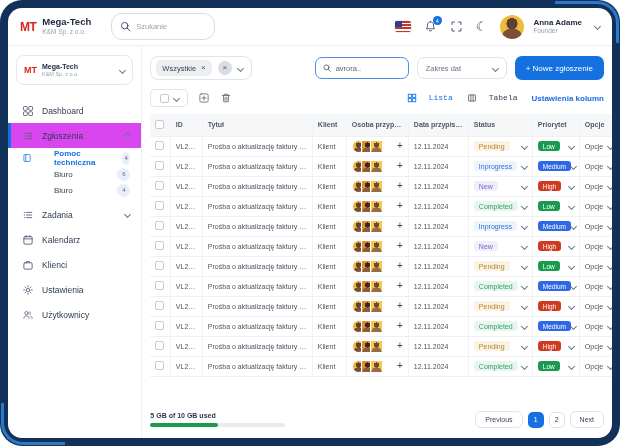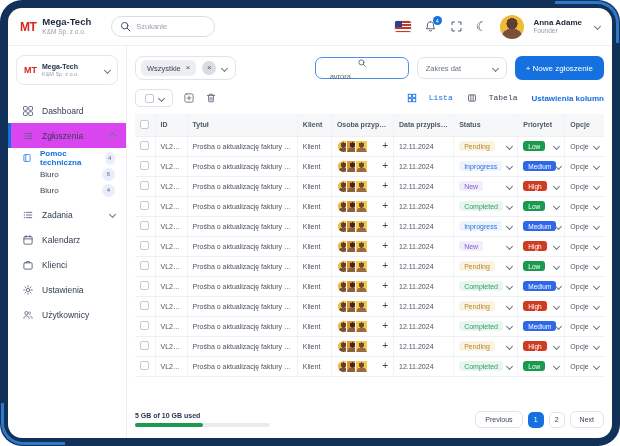--- a/index.html
+++ b/index.html
@@ -10,21 +10,21 @@
   .acc-tr { top:1px; right:1px; width:64px; height:42px; border-left:none; border-bottom:none; border-top-right-radius:22px; }
   .acc-bl { bottom:1px; left:1px; width:64px; height:42px; border-right:none; border-top:none; border-bottom-left-radius:22px; }
   .window { position:absolute; inset:8px; background:#fff; border-radius:14px; overflow:hidden; display:flex; flex-direction:column; }
 
   
   .header { flex:0 0 38px; display:flex; align-items:center; padding:0 12px; border-bottom:1px solid #edeff3; }
   .logo-txt { color:#d8261c; font-weight:bold; font-size:12px; letter-spacing:-.5px; }
   .brand { margin-left:6px; line-height:1.15; }
   .brand-name { font-size:9.5px; font-weight:bold; color:#1d2940; }
   .brand-sub { font-size:6.5px; color:#9aa2af; }
-  .h-search { margin-left:20px; width:104px; height:21px; border:1px solid #d8dce4; border-radius:11px; display:flex; align-items:center; padding:0 7px; gap:4px; color:#9aa2af; }
+  .h-search { margin-left:20px; width:104px; height:27px; border:1px solid #d8dce4; border-radius:11px; display:flex; align-items:center; padding:0 7px; gap:4px; color:#9aa2af; }
   .h-search input { border:none; outline:none; width:70px; font-size:7.5px; color:#6a7383; font-family:inherit; background:transparent; }
   .h-search input::placeholder { color:#9aa2af; }
   .h-right { margin-left:auto; display:flex; align-items:center; gap:13px; }
   .flag { width:16px; height:11px; border-radius:2px; background:repeating-linear-gradient(#c0392b 0 1.6px,#fff 1.6px 3.2px); position:relative; overflow:hidden; box-shadow:0 0 0 .5px #d9dde3; }
   .flag::after { content:""; position:absolute; left:0; top:0; width:7px; height:6px; background:#2c3e8f; }
   .ic { display:inline-flex; color:#43506b; }
   .ic svg { width:13px; height:13px; }
   .bell-wrap { position:relative; }
   .bell-badge { position:absolute; top:-4px; right:-5px; min-width:9px; height:9px; padding:0 1px; border-radius:5px; background:#1570e0; color:#fff; font-size:5.5px; display:flex; align-items:center; justify-content:center; }
   .moon { font-size:13px; color:#2c3a55; line-height:1; }
@@ -46,35 +46,35 @@
   .cc-meta { line-height:1.2; }
   .cc-name { font-size:7px; font-weight:bold; color:#1d2940; }
   .cc-sub { font-size:5.5px; color:#9aa2af; }
   .company-card .chev { margin-left:auto; }
   .nav { margin-top:13px; }
   .nav-item { height:25px; display:flex; align-items:center; gap:8px; padding:0 11px 0 14px; color:#303c52; font-size:8.5px; cursor:default; }
   .nav-item .ic svg { width:12px; height:12px; color:#55607a; }
   .nav-item .chev { margin-left:auto; }
   .nav-item.active-section { border-left:3px solid #1570e0; padding-left:11px; background:#d946ef; }
   .nav-children { padding:2px 0 4px 0; }
-  .sub-item { height:16px; display:flex; align-items:center; gap:8px; padding:0 11px 0 14px; font-size:8px; color:#3a4456; }
+  .sub-item { height:16px; display:flex; align-items:center; gap:22px; padding:0 11px 0 14px; font-size:8px; color:#3a4456; }
   .sub-item .ic svg { width:10px; height:10px; color:#1570e0; }
   .sub-item:not(.active) .ic { visibility:hidden; }
   .sub-item.active [data-f="label"] { color:#1570e0; font-weight:bold; }
   .sub-badge { margin-left:auto; width:13px; height:13px; border-radius:50%; background:#e9eefa; color:#5b6b85; font-size:6px; display:flex; align-items:center; justify-content:center; }
 
   
   .main { flex:1; min-width:0; display:flex; flex-direction:column; padding:10px 8px 10px 8px; }
   .filter-row { display:flex; align-items:center; gap:8px; }
   .chips-box { border:1px solid #e0e3ea; border-radius:8px; height:24px; display:flex; align-items:center; gap:6px; padding:0 8px 0 5px; }
   .chip { background:#eceef2; border-radius:5px; height:16px; display:flex; align-items:center; gap:5px; padding:0 6px; font-size:7.5px; color:#3a4456; }
   .chip-x, .circle-x { color:#4a5462; font-size:8px; line-height:1; }
   .circle-x { width:14px; height:14px; border-radius:50%; background:#d9dde4; display:flex; align-items:center; justify-content:center; }
   .spacer { flex:1; }
-  .m-search { width:94px; height:22px; border:1.4px solid #4b8fe8; border-radius:7px; display:flex; align-items:center; gap:4px; padding:0 6px; color:#8a94a4;flex-direction:column; }
+  .m-search { width:94px; height:22px; border:1.4px solid #4b8fe8; border-radius:7px; display:flex; align-items:center; gap:4px; padding:0 6px; color:#8a94a4; }
   .m-search input { border:none; outline:none; width:64px; font-size:7.5px; color:#5a6472; font-family:inherit; background:transparent; }
   .date-select { width:90px; height:22px; border:1px solid #dfe3ea; border-radius:7px; display:flex; align-items:center; padding:0 8px; font-size:7.5px; color:#6a7383; }
   .date-select .chev { margin-left:auto; }
   .btn-new { background:#1570e0; color:#fff; border:none; border-radius:7px; height:24px; padding:0 11px; font-size:8px; font-family:inherit; }
 
   .toolbar { margin-top:9px; display:flex; align-items:center; gap:10px; }
   .sel-box { width:38px; height:18px; border:1px solid #e0e4ea; border-radius:5px; display:flex; align-items:center; justify-content:center; gap:5px; }
   .cb { width:9px; height:9px; border:1px solid #c4cad4; border-radius:2px; background:#fff; display:inline-block; }
   .tool-ic svg { width:12px; height:12px; color:#5a6576; }
   .tb-right { margin-left:auto; display:flex; align-items:center; gap:14px; font-size:8px; }

